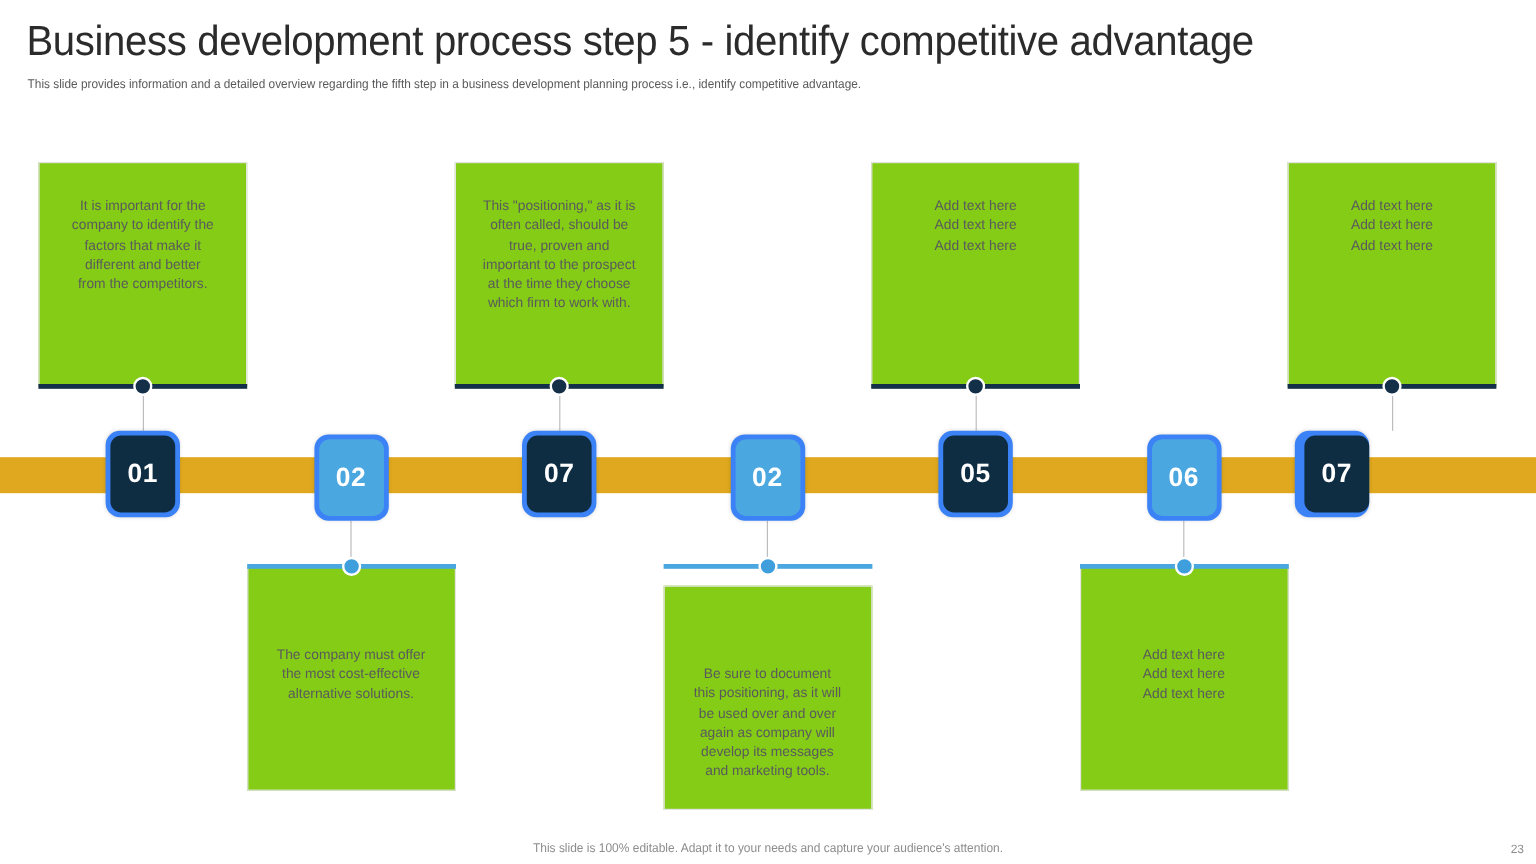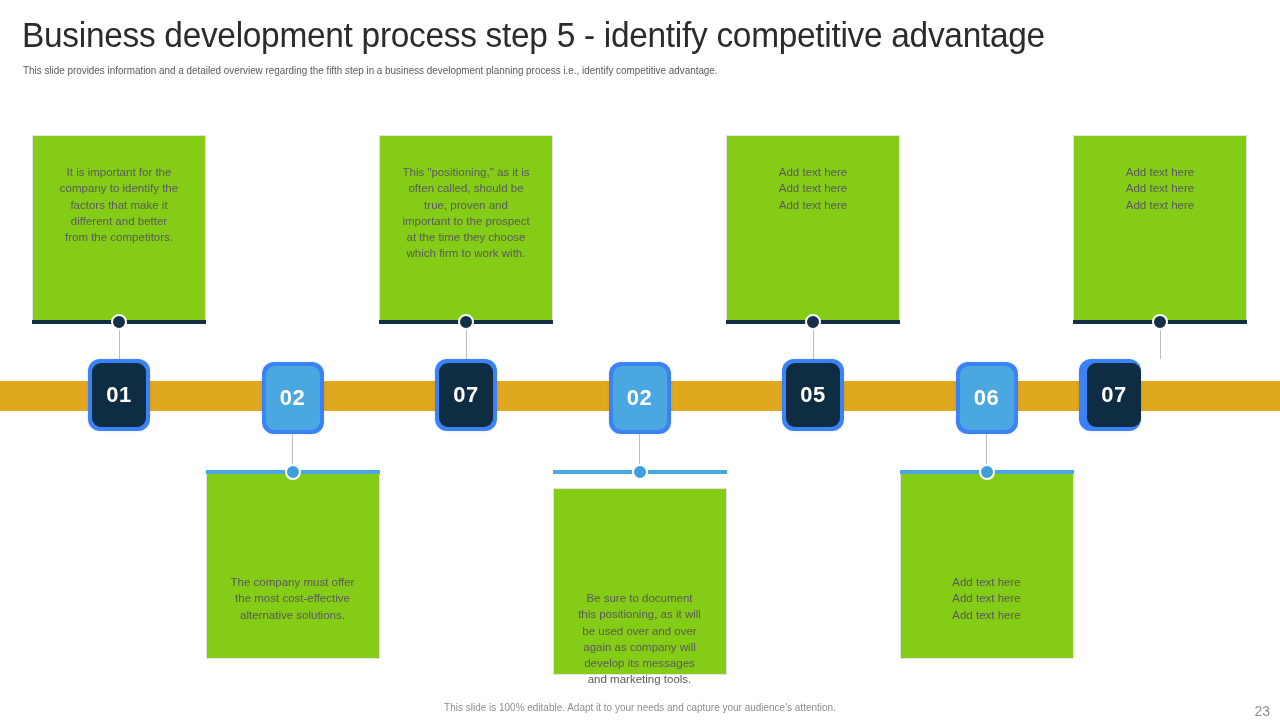--- a/index.html
+++ b/index.html
@@ -95,21 +95,20 @@
   }
   .card.top .card-text {
     position: absolute;
     left: 0; right: 0;
     top: 28px;
   }
   .card.bottom .card-text {
     position: absolute;
     left: 0; right: 0;
     top: 65px;
-    margin-top: 36px;
   }
 
   
   .rule {
     position: absolute;
     height: 4px;
     z-index: 6;
   }
   .rule.dark  { background: #142f48; }
   .rule.light { background: #4ba7e0; }
@@ -160,21 +159,21 @@
     top: 701px;
     text-align: center;
     font-size: 10.5px;
     color: #8d8d8f;
     transform: scaleX(0.95);
   }
   #page-number {
     position: absolute;
     right: 10px;
     top: 703px;
-    font-size: 14px;
+    font-size: 10px;
     color: #8d8d8f;
   }
 </style>
 </head>
 <body>
 
 <div id="slide-title">Business development process step 5 - identify competitive advantage</div>
 
 <div id="slide-subtitle">This slide provides information and a detailed overview regarding the fifth step in a business development planning process i.e., identify competitive advantage.</div>
 

